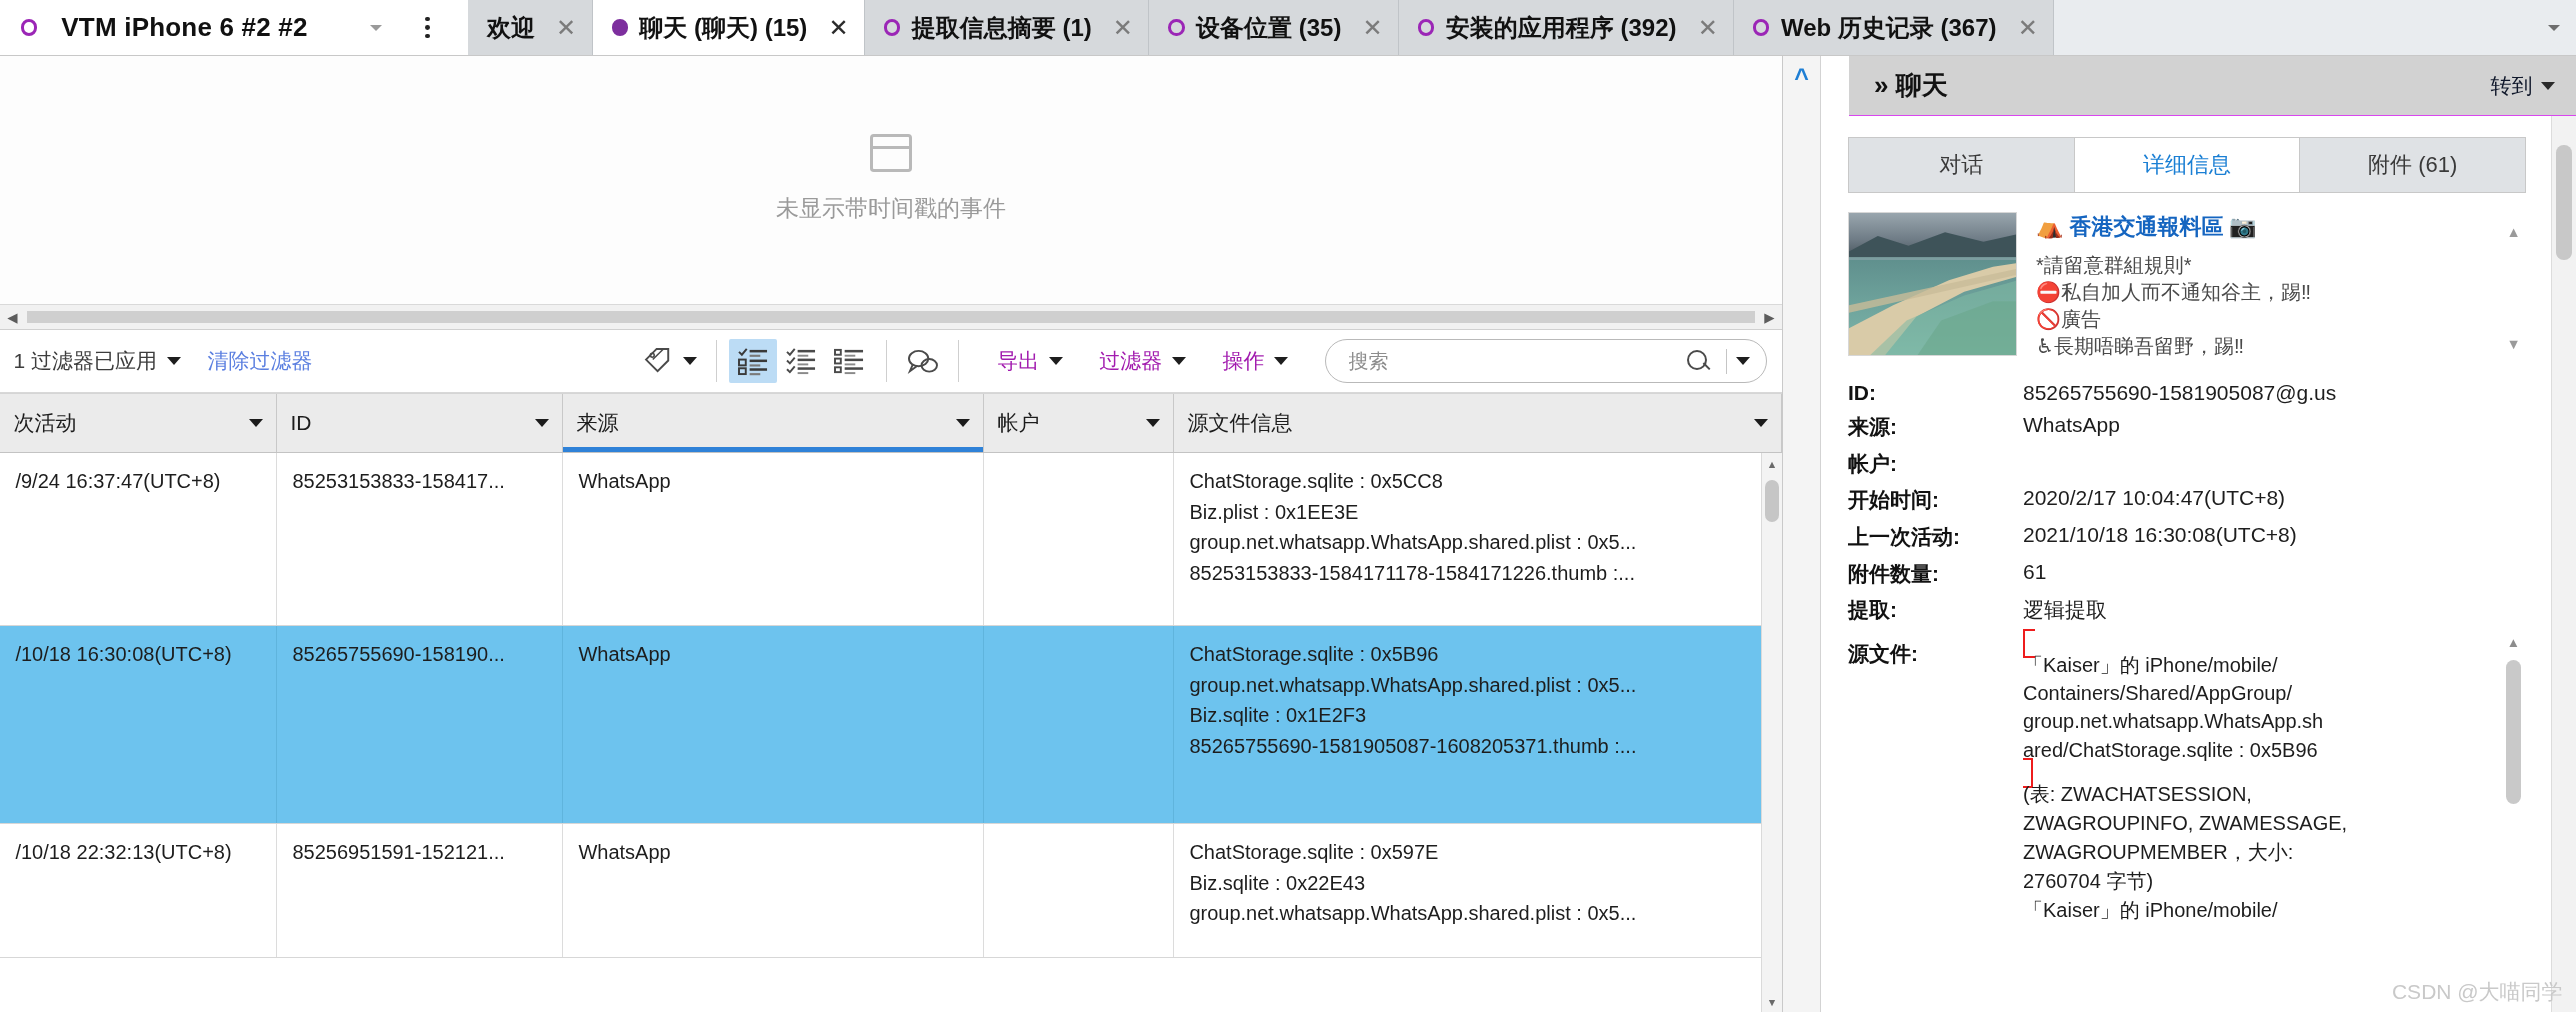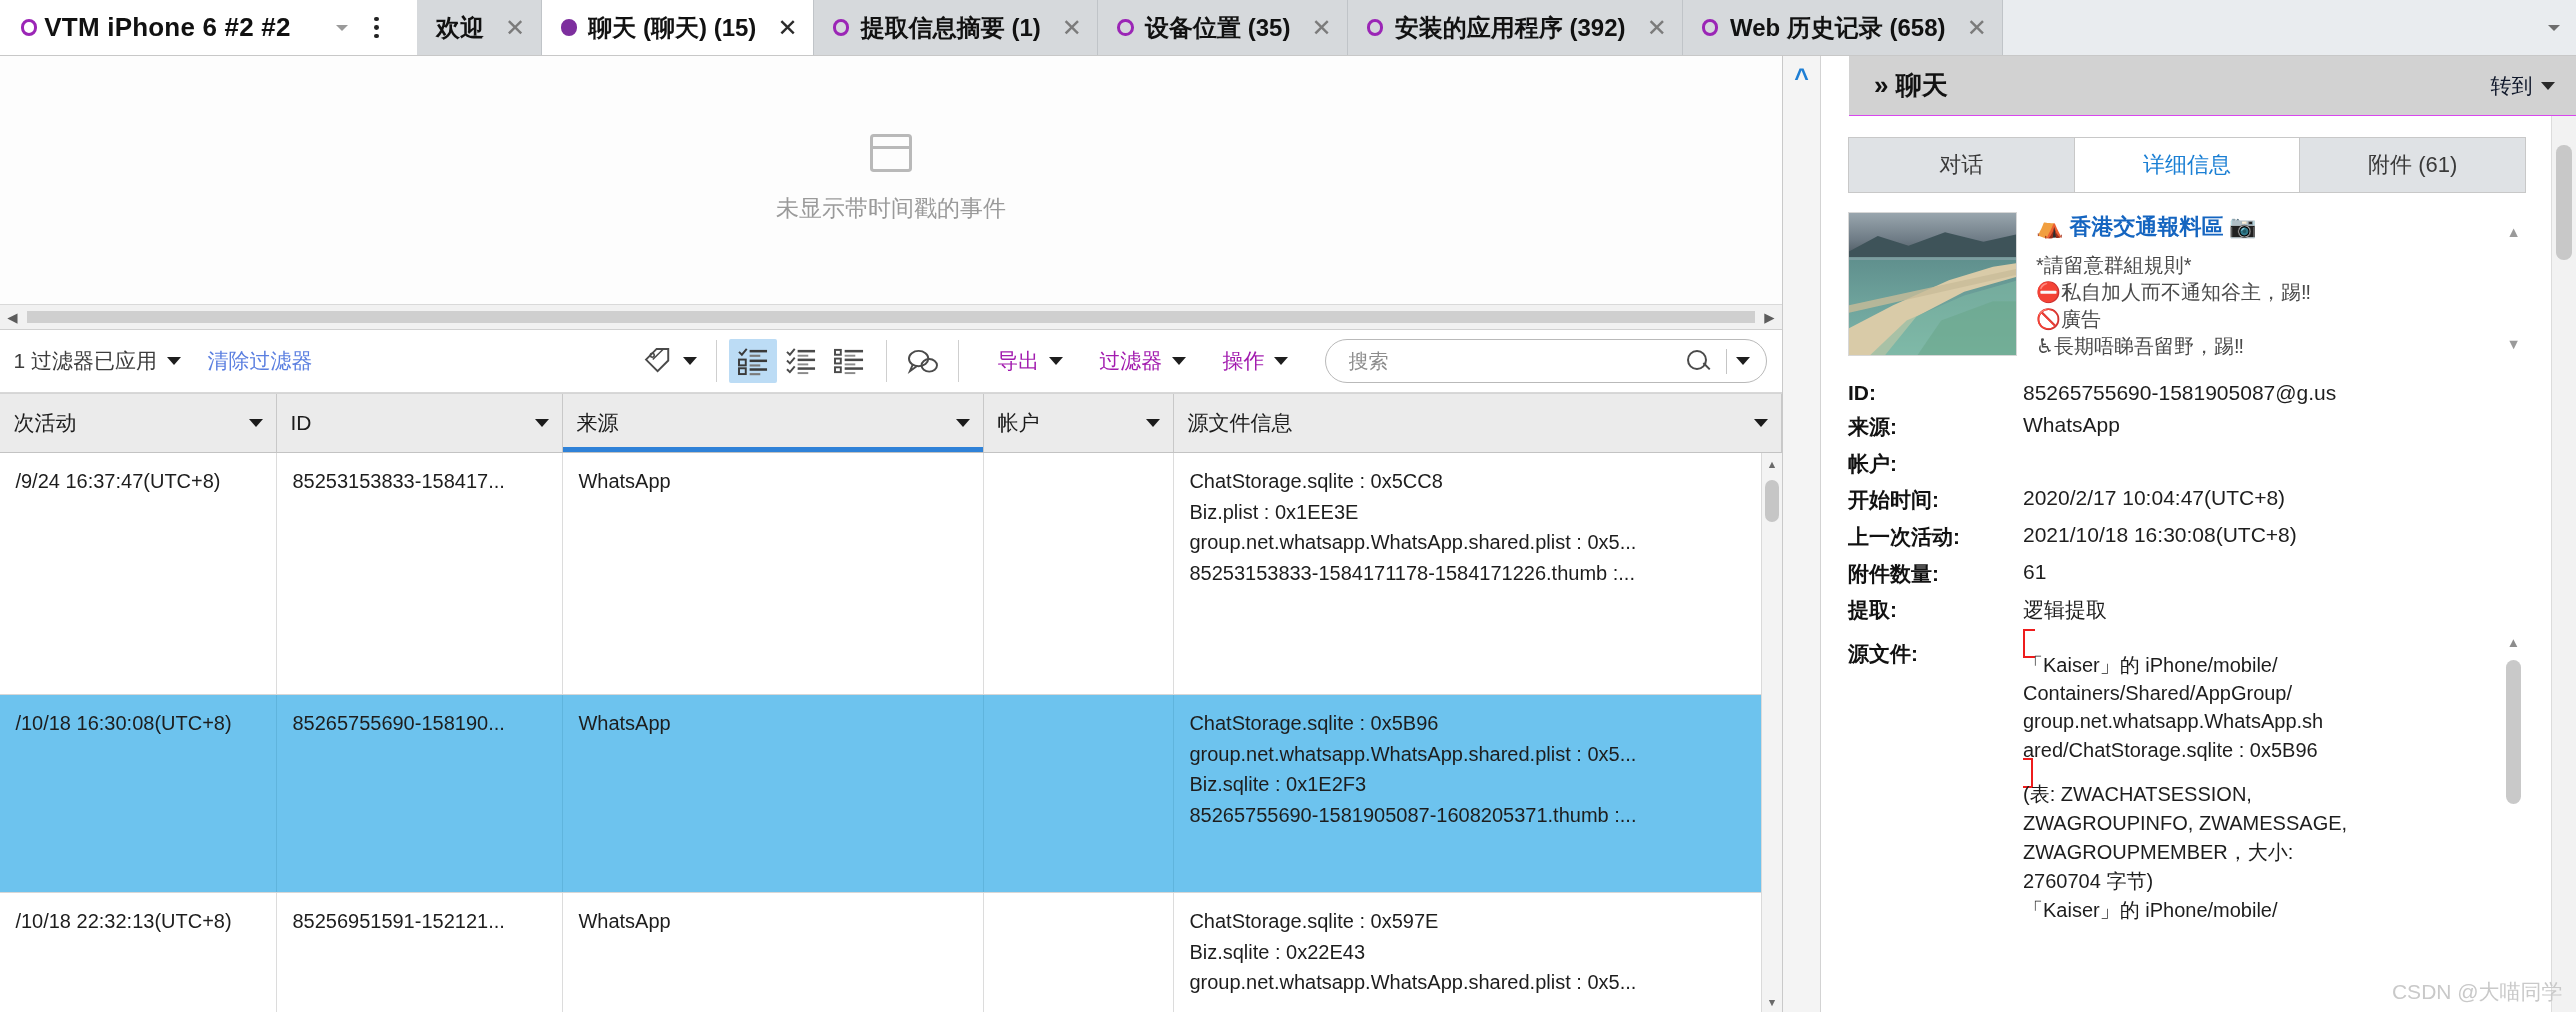--- a/index.html
+++ b/index.html
@@ -11,21 +11,21 @@
     font-size:14.4px;
   }
   .app { position:relative; width:2576px; height:1012px; display:flex; flex-direction:column; }
 
   
   .tabbar {
     height:56px; min-height:56px; display:flex; align-items:stretch;
     background:#f0f0f0; border-bottom:1px solid #c8c8c8;
   }
   .case-title {
-    display:flex; align-items:center; gap:7px;
+    display:flex; align-items:center; gap:24px;
     padding:0 17.3px 0 21px; background:#ffffff; flex:0 0 auto;
   }
   .case-title .label { font-size:26px; font-weight:bold; letter-spacing:0.2px; color:#111; white-space:nowrap;}
   .ring {
     width:16.3px; height:16.3px; border-radius:50%;
     border:3.8px solid #9b26b6; flex:0 0 auto;
   }
   .ring.solid { background:#7d2f9e; border-color:#7d2f9e; }
   .caret-sm {
     width:0;height:0;border-left:6.7px solid transparent;border-right:6.7px solid transparent;
@@ -115,21 +115,21 @@
   .th.sorted:after{content:"";position:absolute;left:0;right:0;bottom:0;height:4.8px;background:#2f82d8;}
   .c0{width:277px;flex:0 0 277px;} .c1{width:286px;flex:0 0 286px;}
   .c2{width:421px;flex:0 0 421px;} .c3{width:190px;flex:0 0 190px;}
   .c4{flex:1 1 auto;}
   .tbody { flex:1 1 auto; overflow:hidden; position:relative; }
   .trow { display:flex; border-bottom:1px solid #d7d7d7; background:#fff; }
   .trow.sel { background:#6dc3ee; }
   .trow.sel .td { border-right-color:#5fb4dd; }
   .td { padding:13.4px 15.4px 0 15.4px; font-size:20px; color:#1d1d1d; border-right:1px solid #dcdcdc; overflow:hidden; line-height:1.52;}
   .td .ln { display:block; white-space:nowrap; overflow:hidden; text-overflow:ellipsis; }
-  .row-h1 { height:242px; } .row-h2 { height:198px; } .row-h3 { height:134px; }
+  .row-h1 { height:173px; } .row-h2 { height:198px; } .row-h3 { height:134px; }
   .vscroll {
     position:absolute; right:0; top:0; bottom:0; width:21px; background:#f3f3f3; border-left:1px solid #dadada;
   }
   .vscroll .vthumb { position:absolute; left:2.9px; right:2.9px; top:27px; height:42px; background:#c6c6c6; border-radius:7.7px;}
   .vscroll .vup, .vscroll .vdn { position:absolute;left:0;right:0;height:21px;display:flex;align-items:center;justify-content:center;font-size:10.6px;color:#6a6a6a;}
   .vscroll .vup{top:0;} .vscroll .vdn{bottom:0;}
 
   
   .collapse-rail {
     width:38px; flex:0 0 38px; background:#f4f4f4; border-right:1px solid #d3d3d3;
@@ -226,21 +226,21 @@
     </div>
 
     <div class="tab">
       <span class="ring"></span>
       <span class="t-label">安装的应用程序 (392)</span>
       <span class="t-close">✕</span>
     </div>
 
     <div class="tab">
       <span class="ring"></span>
-      <span class="t-label">Web 历史记录 (658)</span>
+      <span class="t-label">Web 历史记录 (367)</span>
       <span class="t-close">✕</span>
     </div>
 
     <div class="tabbar-spacer"></div>
     <div class="tabbar-overflow">
       <span class="caret-sm"></span>
     </div>
   </div>
 
   <div class="body-split">

